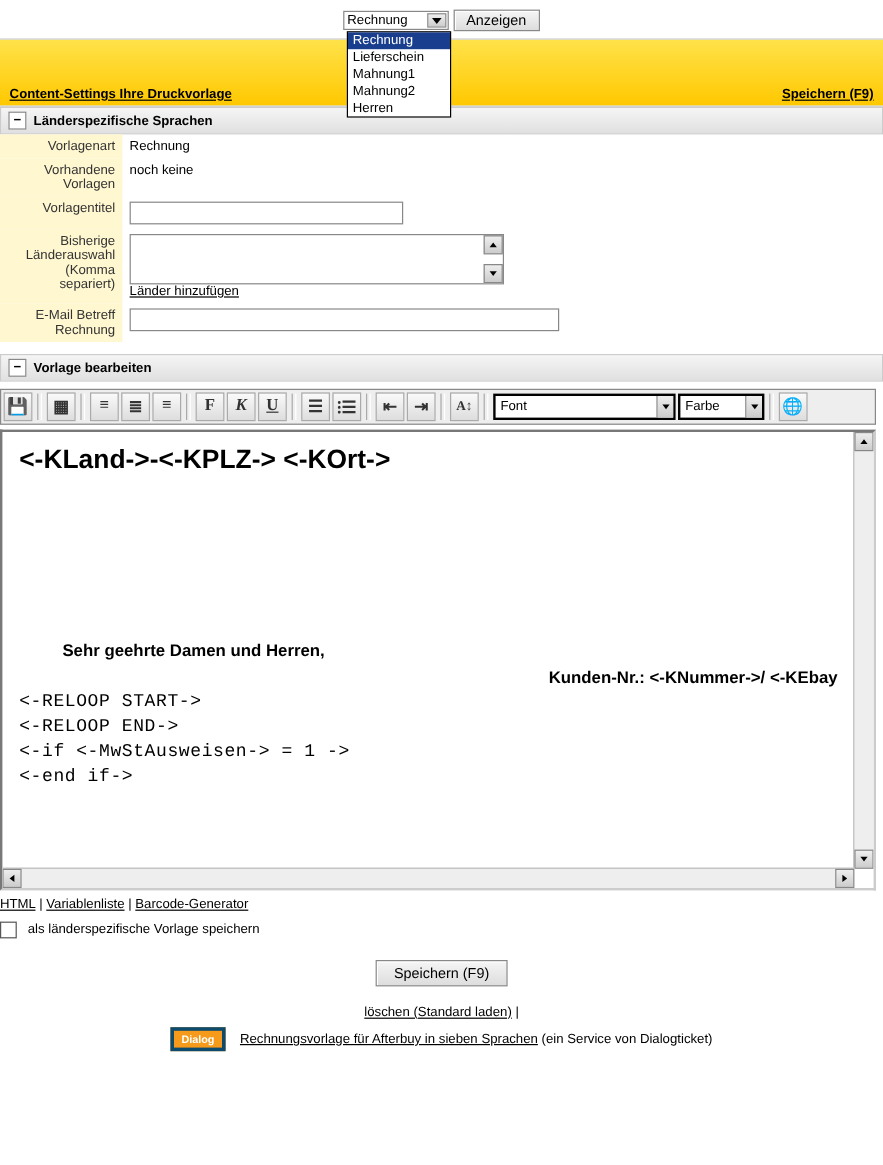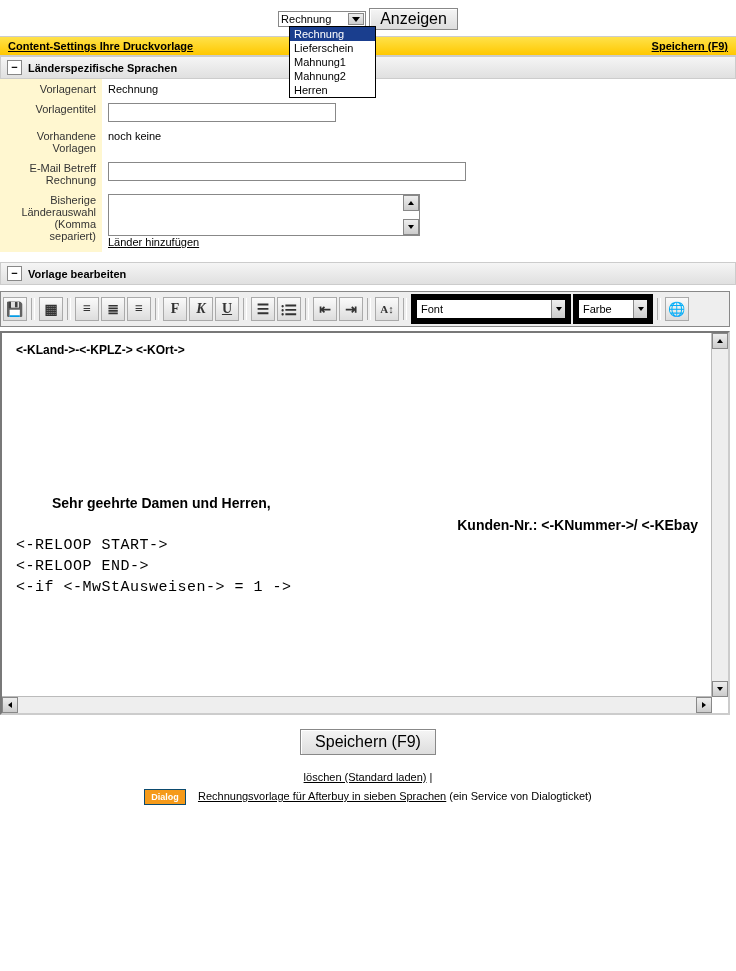--- a/index.html
+++ b/index.html
@@ -34,37 +34,37 @@
     position: absolute; right: 1px; top: 1px; bottom: 1px; width: 14px;
     background: linear-gradient(#eee,#ccc);
     border: 1px solid #888;
     display: flex; align-items: center; justify-content: center;
   }
   .sel .arrow:before {
     content:''; border-left:4px solid transparent; border-right:4px solid transparent; border-top:5px solid #000;
   }
   .btn {
     display:inline-block; border:1px solid #888; background: linear-gradient(#f5f5f5,#ddd);
-    font-size:16px; padding:1px 10px; vertical-align: middle;
+    font-size:12px; padding:1px 10px; vertical-align: middle;
     box-shadow: inset 1px 1px 0 #fff;
     text-align: right;
   }
   .dropdown {
     position:absolute; top:26px; left:289px; width:85px;
     border:1px solid #000; background:#fff; z-index:5; text-align:left;
   }
   .dropdown div { padding:1px 4px; font-size:11px; }
   .dropdown .dd-sel { background:#1a3e8e; color:#fff; }
   .yellow-head {
     background: linear-gradient(#ffe24a,#ffc800);
     border:1px solid #ccc; border-left:none; border-right:none;
     padding:3px 8px; font-size:11px; font-weight:bold; color:#333;
     display:flex; justify-content: space-between;
   }
-  .yellow-head a { color:#000; text-decoration:underline; }
+  .yellow-head a { color:#000; text-decoration:underline;margin-top:37px; }
   .section-head {
     background: linear-gradient(#f5f5f5,#e0e0e0);
     border:1px solid #ccc; padding:3px 6px; font-size:11px; font-weight:bold;
     display:flex; align-items:center; gap:6px;
   }
   .collapse {
     width:13px; height:13px; border:1px solid #888; background:#fff;
     display:flex; align-items:center; justify-content:center; font-size:11px; line-height:1;
   }
   .form-table { width:100%; border-collapse:collapse; }
@@ -86,21 +86,21 @@
   .tb {
     border:1px solid #888; background:#eee; padding:2px; margin:2px 6px 4px 0;
     display:flex; align-items:center; gap:2px; flex-wrap:nowrap;
   }
   .tbtn {
     width:22px; height:22px; border:1px solid #aaa; background:linear-gradient(#fafafa,#ddd);
     display:flex; align-items:center; justify-content:center; font-family: "Times New Roman", serif;
     font-size:14px; font-weight:bold; color:#333;
   }
   .tsep { width:2px; height:22px; border-left:1px solid #aaa; border-right:1px solid #fff; margin:0 2px; }
-  .tb-sel { border:6px solid #000000; background:#fff; height:18px; font-size:11px; padding:0 14px 0 4px; position:relative; display:inline-flex; align-items:center; }
+  .tb-sel { border:2px solid #000000; background:#fff; height:18px; font-size:11px; padding:0 14px 0 4px; position:relative; display:inline-flex; align-items:center; }
   .tb-sel .arrow { position:absolute; right:0; top:0; bottom:0; width:13px; border-left:1px solid #888; background:linear-gradient(#eee,#ccc); display:flex; align-items:center; justify-content:center; }
   .tb-sel .arrow:before { content:''; border-left:3px solid transparent; border-right:3px solid transparent; border-top:4px solid #000; }
 
   .editor-frame {
     height:380px; border:2px inset #ccc; margin-right:6px; background:#fff;
     overflow:hidden; position:relative;
   }
   .editor-inner {
     position:absolute; left:0; top:0; right:16px; bottom:16px;
     padding:10px 14px; overflow:hidden;
@@ -109,34 +109,34 @@
   .editor-vsb { position:absolute; top:0; right:0; bottom:16px; width:16px; background:#eee; border-left:1px solid #bbb; }
   .editor-vsb .sbtn, .editor-hsb .sbtn { position:absolute; width:14px; height:14px; border:1px solid #888; background:linear-gradient(#eee,#ccc); display:flex; align-items:center; justify-content:center; }
   .editor-vsb .up { top:0; } .editor-vsb .dn { bottom:0; }
   .editor-vsb .up:before { content:''; border-left:3px solid transparent; border-right:3px solid transparent; border-bottom:4px solid #000; }
   .editor-vsb .dn:before { content:''; border-left:3px solid transparent; border-right:3px solid transparent; border-top:4px solid #000; }
   .editor-hsb { position:absolute; left:0; right:16px; bottom:0; height:16px; background:#eee; border-top:1px solid #bbb; }
   .editor-hsb .lf { left:0; } .editor-hsb .rt { right:0; }
   .editor-hsb .lf:before { content:''; border-top:3px solid transparent; border-bottom:3px solid transparent; border-right:4px solid #000; }
   .editor-hsb .rt:before { content:''; border-top:3px solid transparent; border-bottom:3px solid transparent; border-left:4px solid #000; }
 
-  .doc-h { font-family: Arial; font-weight:bold; font-size:12px; }
+  .doc-h { font-family: Arial; font-weight:bold; font-size:22px; }
   .doc-p { font-family: Arial; font-size:15px; margin:6px 0; }
   .doc-mono { font-family: "Courier New", monospace; font-size:15px; letter-spacing:0.5px; margin:4px 0; }
   .doc-bold { font-weight:bold;margin-left:36px; }
   .doc-right { text-align:right; font-weight:bold; font-size:14px; }
 
   .below-editor { padding:6px 0 4px 0; font-size:11px; }
   .checkbox {
     width:12px; height:12px; border:1px solid #555; display:inline-block;
     vertical-align:middle; margin-right:6px; background:#fff;
   }
   .centered { text-align:center; padding:10px 0; }
   .footer { text-align:center; font-size:11px; padding:6px 0 12px 0; }
-  .orange { background:#f59a1a; border:1px solid #0c4a6e; color:#fff; font-size:9px; padding:2px 6px; font-weight:bold; display:inline-block; }
+  .orange { background:#f59a1a; border:3px solid #0c4a6e; color:#fff; font-size:9px; padding:2px 6px; font-weight:bold; display:inline-block; }
 </style>
 </head>
 <body>
 
 <div class="page">
 
   <div class="topbar">
     <span class="sel">
       <span>Rechnung</span>
       <span class="arrow"></span>
@@ -162,40 +162,40 @@
     <span>Länderspezifische Sprachen</span>
   </div>
 
   <table class="form-table">
     <tbody>
         <tr>
       <td class="lblcell">Vorlagenart</td>
       <td>Rechnung</td>
     </tr>
     <tr>
+      <td class="lblcell">Vorhandene Vorlagen</td>
+      <td>noch keine</td>
+    </tr>
+    <tr>
       <td class="lblcell">Vorlagentitel</td>
       <td><input class="txt" value="" style=""></td>
-    </tr>
-    <tr>
-      <td class="lblcell">Vorhandene Vorlagen</td>
-      <td>noch keine</td>
-    </tr>
-    <tr>
-      <td class="lblcell">E-Mail Betreff Rechnung</td>
-      <td><input class="txt txt-long" value="" style=""></td>
     </tr>
     <tr>
       <td class="lblcell">Bisherige Länderauswahl (Komma separiert)</td>
       <td>
         <div class="tarea">
           <span class="sbtn up"></span>
           <span class="sbtn dn"></span>
         </div><br>
         <a class="link">Länder hinzufügen</a>
       </td>
+    </tr>
+    <tr>
+      <td class="lblcell">E-Mail Betreff Rechnung</td>
+      <td><input class="txt txt-long" value="" style=""></td>
     </tr>
   </tbody>
     </table>
 
   <div style="height:10px"></div>
 
   <div class="section-head">
     <span class="collapse">−</span>
     <span>Vorlage bearbeiten</span>
   </div>
@@ -239,32 +239,43 @@
       <div class="editor-frame">
         <div class="editor-inner">
           <div class="doc-h">&lt;-KLand-&gt;-&lt;-KPLZ-&gt; &lt;-KOrt-&gt;</div>
           <div style="height:120px"></div>
           <div style="height:12px"></div>
           <div class="doc-p doc-bold" style="font-size:14px">Sehr geehrte Damen und Herren,</div>
           <div class="doc-right">Kunden-Nr.: &lt;-KNummer-&gt;/ &lt;-KEbay</div>
           <div class="doc-mono">&lt;-RELOOP START-&gt;</div>
           <div class="doc-mono">&lt;-RELOOP END-&gt;</div>
           <div class="doc-mono">&lt;-if &lt;-MwStAusweisen-&gt; = 1 -&gt;</div>
+          <div class="doc-mono">&lt;-end if-&gt;</div>
 
         </div>
         <div class="editor-vsb">
           <span class="sbtn up"></span>
           <span class="sbtn dn"></span>
         </div>
         <div class="editor-hsb">
           <span class="sbtn lf"></span>
           <span class="sbtn rt"></span>
         </div>
       </div>
 
+      <div class="below-editor">
+        <a class="link">HTML</a>
+        <span> | </span>
+        <a class="link">Variablenliste</a>
+        <span> | </span>
+        <a class="link">Barcode-Generator</a>
+        <div style="height:8px"></div>
+        <span class="checkbox"></span>
+        <span>als länderspezifische Vorlage speichern</span>
+      </div>
 
     </div>
   </div>
 
   <div class="centered">
     <span class="btn" style="padding:3px 14px">Speichern (F9)</span>
   </div>
 
   <div class="footer">
     <a class="link">löschen (Standard laden)</a>

